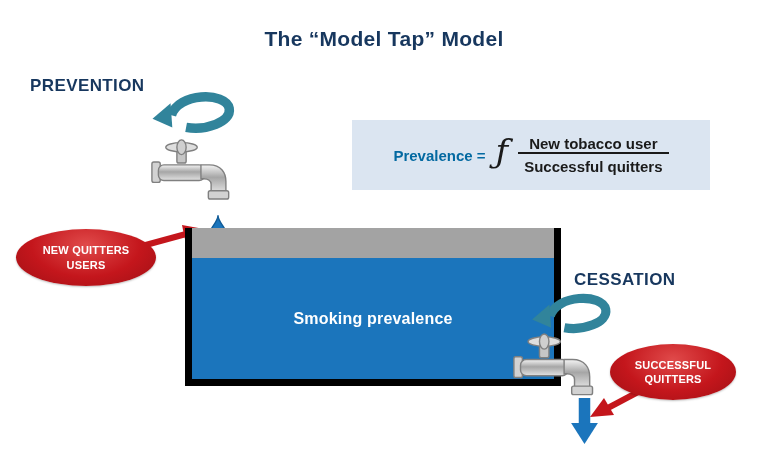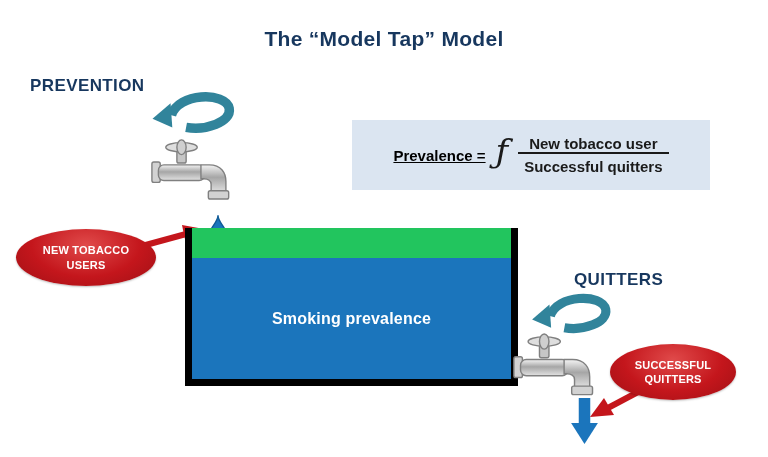--- a/index.html
+++ b/index.html
@@ -29,30 +29,30 @@
   
   .badge { background:radial-gradient(ellipse at 50% 28%, #e04a4a 0%, var(--red) 55%, #9f1015 100%);
            border-radius:50%; color:#fff; font-weight:bold; font-size:11px;
            text-align:center; display:flex; align-items:center; justify-content:center;
            line-height:1.3; letter-spacing:0.2px; box-shadow:0 1px 2px rgba(0,0,0,0.25); }
   .badge span { display:block; }
 
   
   .formula-box { left:352px; top:120px; width:358px; height:70px; background:var(--formula-bg);
                  display:flex; align-items:center; justify-content:center; gap:10px; }
-  .formula-lhs { font-size:15px; font-weight:bold; color:#000000;text-decoration:underline; }
+  .formula-lhs { font-size:15px; font-weight:bold; color:#0369a1; }
   .formula-f { font-family:"DejaVu Serif", serif; font-style:italic; font-size:34px;
                color:#1a1a1a; line-height:0.8; margin-top:-6px; }
   .fraction { display:inline-block; text-align:center; font-size:15px; font-weight:bold; color:#1a1a1a; }
   .fraction .num { display:block; padding:0 6px 0; }
   .fraction .den { display:block; border-top:2px solid #1a1a1a; padding:4px 6px 0; }
 
   
-  .tank { left:185px; top:228px; width:333px; height:158px;
-          border:7px solid #000; border-top:none; background:#22c55e; }
+  .tank { left:185px; top:228px; width:376px; height:158px;
+          border:7px solid #000; border-top:none; background:#a3a3a3; }
   .water { position:absolute; left:0; right:0; bottom:0; height:121px;
            background:var(--water-blue); display:flex; align-items:center; justify-content:center; }
   .water-label { color:#fff; font-weight:bold; font-size:16px; letter-spacing:0.2px; }
 </style>
 </head>
 <body>
 
 <svg width="0" height="0" style="position:absolute" aria-hidden="true">
   <defs>
     <linearGradient id="metalV" x1="0" y1="0" x2="0" y2="1">
@@ -89,39 +89,39 @@
   <svg class="abs" style="left:207px; top:214px;" width="22" height="30" viewBox="0 0 24 32">
     <path class="fill-water" d="M12,1 C12,9 3,14 3,21 a9,9 0 0 0 18,0 C21,14 12,9 12,1 Z" stroke="#0F5A96" stroke-width="1.5"></path>
   </svg>
 
   <svg class="abs red-arrow" style="left:138px; top:222px;" width="68" height="28" viewBox="0 0 68 28">
     <line x1="4" y1="24" x2="48" y2="12" stroke-width="6"></line>
     <polygon points="66,7 44,3 48,22"></polygon>
   </svg>
 
   <div class="abs badge" style="left:16px; top:229px; width:140px; height:57px;">
-    <span style="width:104px">NEW TOBACCO USERS</span>
+    <span style="width:104px">NEW QUITTERS USERS</span>
   </div>
 
   <div class="abs formula-box">
     <span class="formula-lhs">Prevalence =</span>
     <span class="formula-f">ƒ</span>
     <span class="fraction">
       <span class="num">New tobacco user</span>
       <span class="den">Successful quitters</span>
     </span>
   </div>
 
   <div class="abs tank">
     <div class="water">
       <span class="water-label">Smoking prevalence</span>
     </div>
   </div>
 
-  <div class="abs side-label" style="left:574px; top:270px;">QUITTERS</div>
+  <div class="abs side-label" style="left:574px; top:270px;">CESSATION</div>
 
   <svg class="abs swoosh" style="left:528px; top:288px;" width="86" height="48" viewBox="0 0 100 58">
     <path d="M25,34 C32,8 88,6 92,26 C95,42 64,52 42,48" stroke-width="11"></path>
     <polygon points="3,38 24,20 26,48"></polygon>
   </svg>
 
   <svg class="abs" style="left:512px; top:332px;" width="90" height="76" viewBox="0 0 95 80">
     <g stroke="#808080" stroke-width="1.5">
       <rect x="29" y="13" width="10" height="14" rx="2" fill="#c6c6c6"></rect>
       <ellipse cx="34" cy="10" rx="17" ry="5" fill="#dedede"></ellipse>

